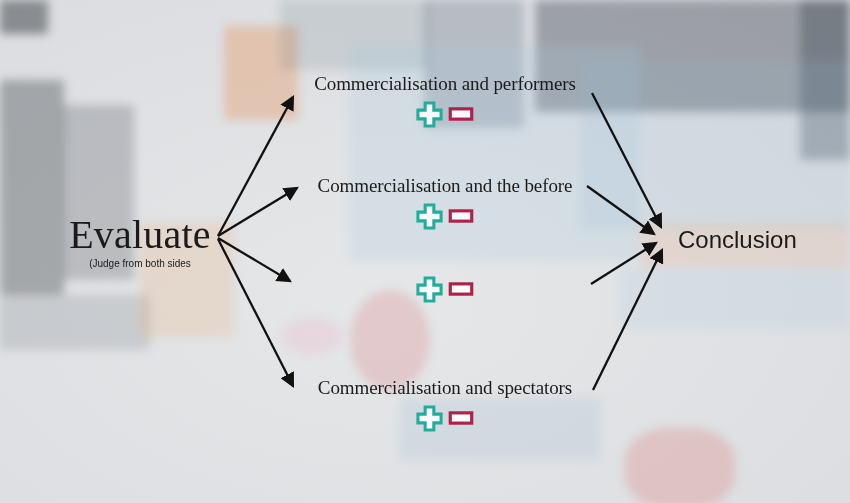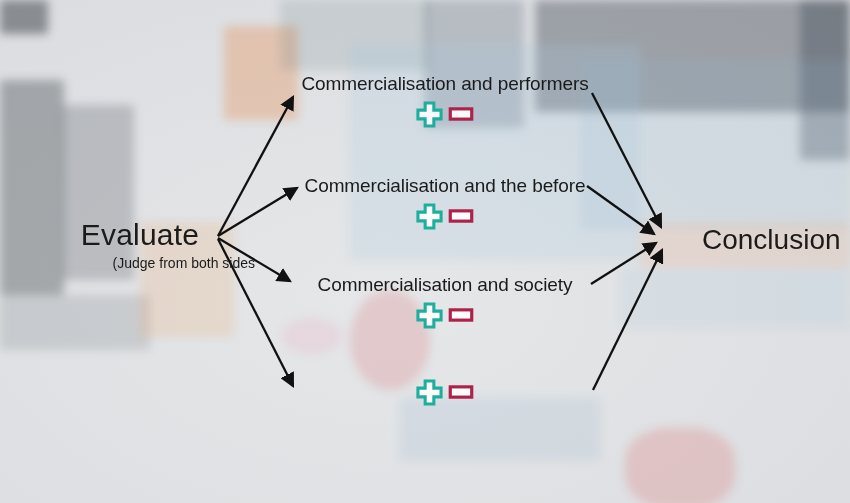--- a/index.html
+++ b/index.html
@@ -31,32 +31,32 @@
   .t16{left:400px;top:398px;width:200px;height:62px;background:rgba(120,160,200,.14);}
   .t17{left:625px;top:428px;width:110px;height:80px;background:rgba(225,90,85,.22);border-radius:40%;}
   .t18{left:282px;top:318px;width:60px;height:36px;background:rgba(240,170,195,.25);border-radius:50%;}
 
   
   .arrows{position:absolute;left:0;top:0;width:850px;height:503px;pointer-events:none;}
   .arrows line{stroke-width:2.3;fill:none;}
 
   
   .evaluate{position:absolute;left:25px;top:216px;width:230px;text-align:center;color:#1b1b1b;}
-  .evaluate-title{font-size:30px;line-height:38px;letter-spacing:.2px;}
-  .evaluate-sub{font-size:14px;line-height:19px;text-align:right;}
+  .evaluate-title{font-size:40px;line-height:38px;letter-spacing:.2px;font-family:Liberation Serif, serif;}
+  .evaluate-sub{font-size:10px;line-height:19px;}
 
   
   .branch{position:absolute;left:285px;width:320px;text-align:center;color:#1b1b1b;}
-  .branch-label{font-size:19px;line-height:26px;letter-spacing:-.1px;}
+  .branch-label{font-size:19px;line-height:26px;letter-spacing:-.1px;font-family:Liberation Serif, serif;}
   .branch-icons{display:flex;justify-content:center;align-items:center;gap:5px;margin-top:3px;height:28px;}
   .plus{width:27px;height:27px;display:block;}
   .minus{width:26px;height:14px;display:block;}
 
   
-  .conclusion{position:absolute;left:702px;top:226px;font-size:28px;line-height:28px;color:#1b1b1b;}
+  .conclusion{position:absolute;left:678px;top:226px;font-size:24px;line-height:28px;color:#1b1b1b;}
 </style>
 </head>
 <body>
 
 <div class="stage">
 
   <div class="bg">
     <div class="tile t1"></div>
     <div class="tile t2"></div>
     <div class="tile t3"></div>
@@ -118,32 +118,32 @@
       <svg class="plus" viewBox="0 0 28 28">
         <path d="M9.5 2 H18.5 V9.5 H26 V18.5 H18.5 V26 H9.5 V18.5 H2 V9.5 H9.5 Z" fill="rgba(255,255,255,0.9)" stroke-width="3.2" stroke="#1fae9d"></path>
       </svg>
       <svg class="minus" viewBox="0 0 27 15">
         <rect x="2" y="2" width="23" height="11" fill="rgba(255,255,255,0.9)" stroke-width="3.4" stroke="#b0214a"></rect>
       </svg>
     </div>
   </div>
 
   <div class="branch" style="top:272px">
-    <div class="branch-label">Commercialisation and society</div>
     <div class="branch-icons">
       <svg class="plus" viewBox="0 0 28 28">
         <path d="M9.5 2 H18.5 V9.5 H26 V18.5 H18.5 V26 H9.5 V18.5 H2 V9.5 H9.5 Z" fill="rgba(255,255,255,0.9)" stroke-width="3.2" stroke="#1fae9d"></path>
       </svg>
       <svg class="minus" viewBox="0 0 27 15">
         <rect x="2" y="2" width="23" height="11" fill="rgba(255,255,255,0.9)" stroke-width="3.4" stroke="#b0214a"></rect>
       </svg>
     </div>
   </div>
 
   <div class="branch" style="top:375px">
+    <div class="branch-label">Commercialisation and spectators</div>
     <div class="branch-icons">
       <svg class="plus" viewBox="0 0 28 28">
         <path d="M9.5 2 H18.5 V9.5 H26 V18.5 H18.5 V26 H9.5 V18.5 H2 V9.5 H9.5 Z" fill="rgba(255,255,255,0.9)" stroke-width="3.2" stroke="#1fae9d"></path>
       </svg>
       <svg class="minus" viewBox="0 0 27 15">
         <rect x="2" y="2" width="23" height="11" fill="rgba(255,255,255,0.9)" stroke-width="3.4" stroke="#b0214a"></rect>
       </svg>
     </div>
   </div>
 

